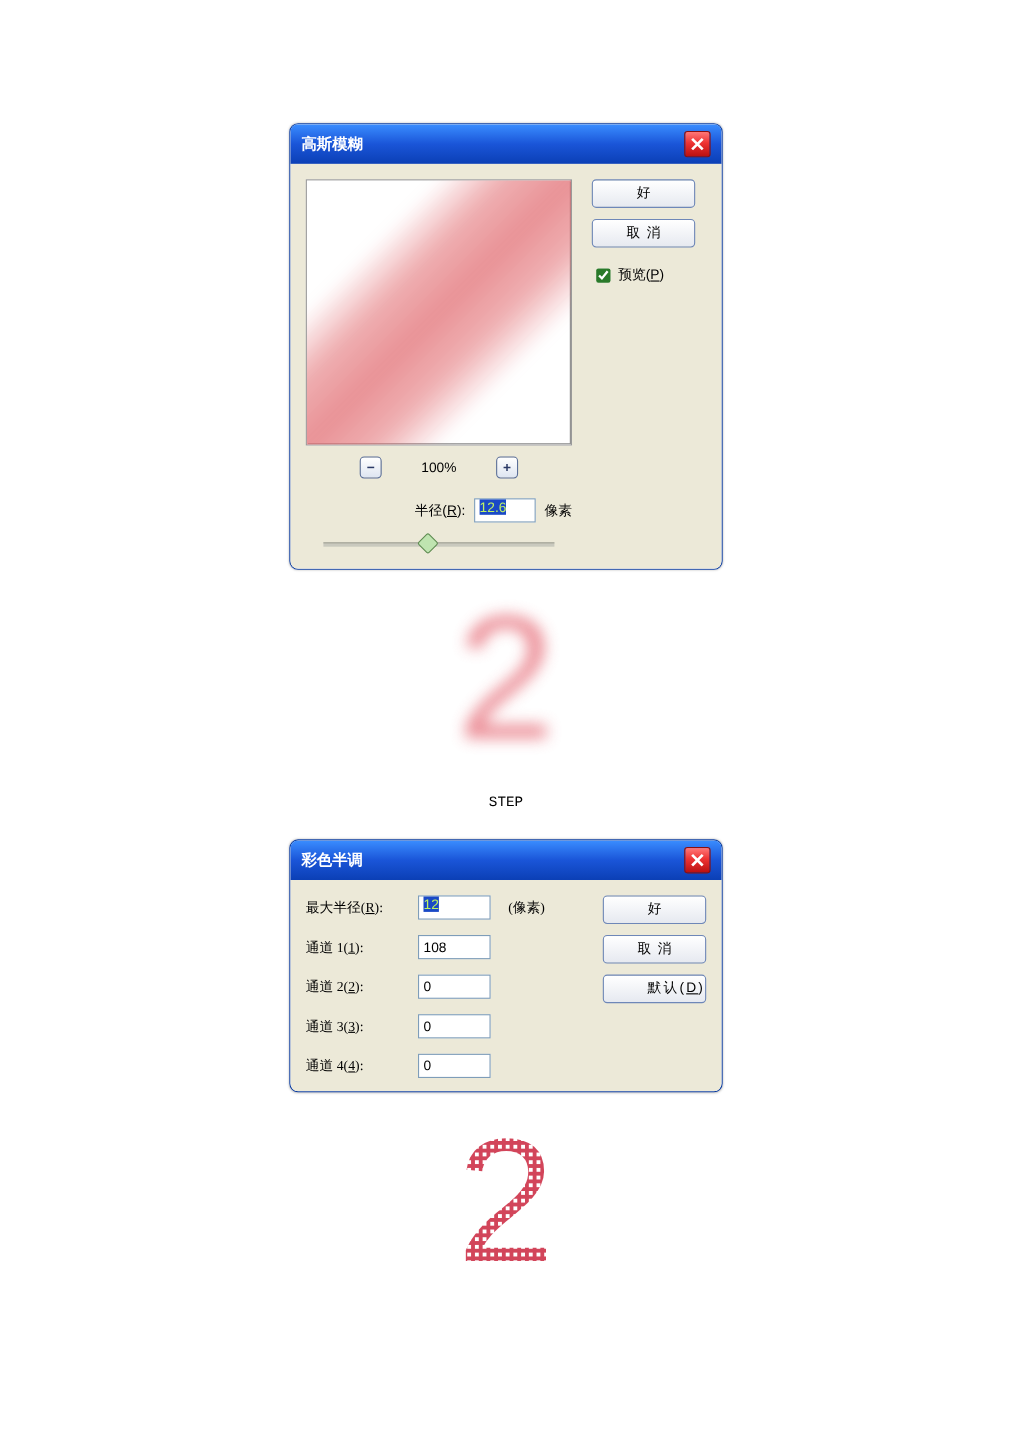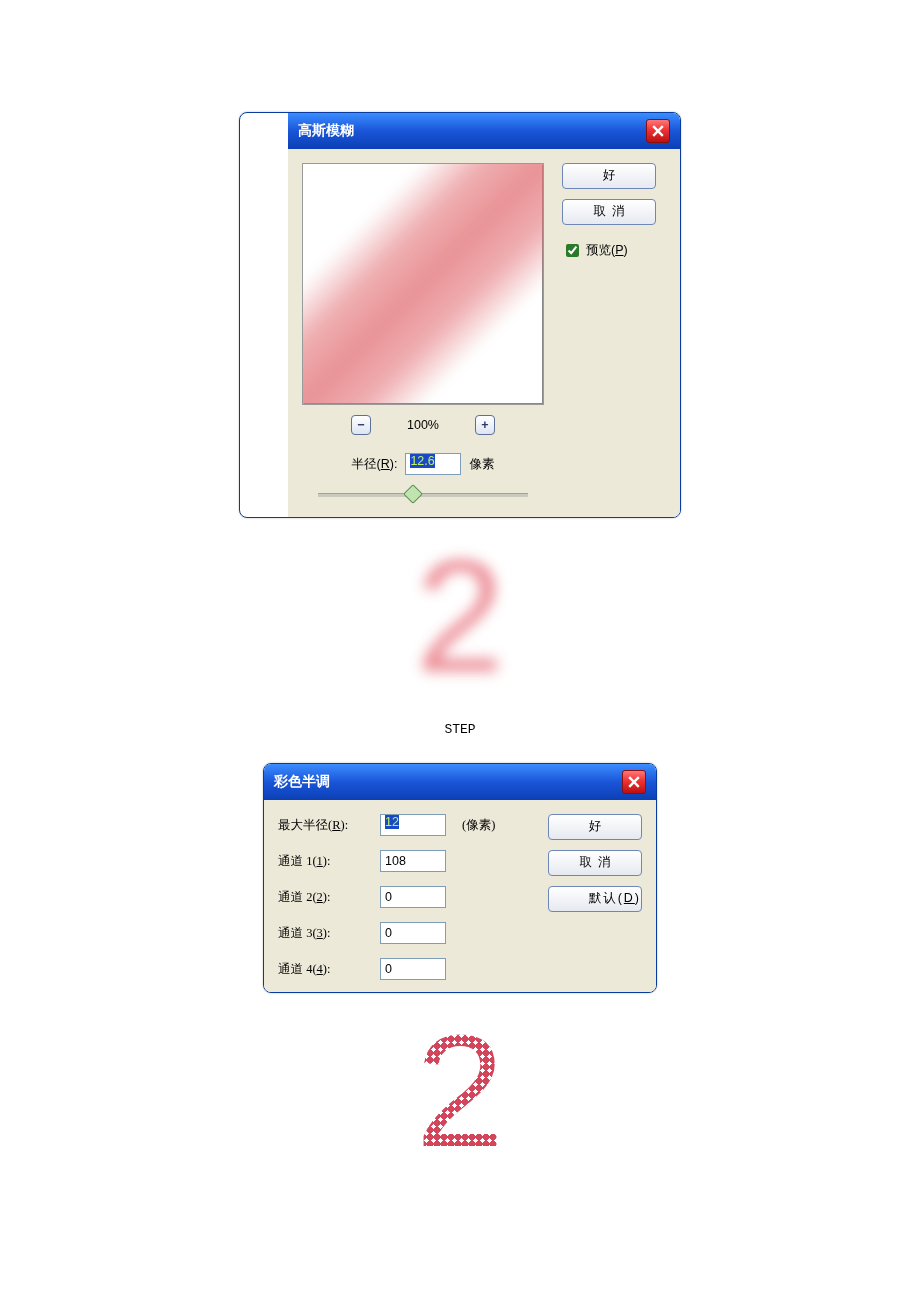--- a/index.html
+++ b/index.html
@@ -73,21 +73,20 @@
     padding: 0 4px;
     font-family: Tahoma, Arial, sans-serif;
     font-size: 12.5px;
   }
   .sel { background: #1a49c6; color: #bef264; }
 
   
   .gauss-wrap {
     width: 392px;
     margin: 112px auto 0 auto;
-    padding-left: 48px;
   }
   .gauss-body {
     display: flex;
     gap: 18px;
   }
   .gauss-left { flex: 0 0 auto; }
   .gauss-preview {
     width: 240px;
     height: 240px;
     border: 1px solid #9a9a9a;
@@ -126,21 +125,21 @@
     border-radius: 4px;
     background: linear-gradient(to bottom,#fff,#dee5f1);
     display: flex; align-items: center; justify-content: center;
     cursor: pointer;
     font-weight: bold;
     color: #2b3a66;
   }
   .gauss-radius-row {
     display: flex;
     align-items: center;
-    justify-content: center;
+    justify-content: flex-end;
     gap: 8px;
     margin-top: 18px;
   }
   .gauss-slider {
     width: 210px;
     height: 10px;
     margin: 14px auto 0 auto;
     position: relative;
   }
   .gauss-slider-track {

